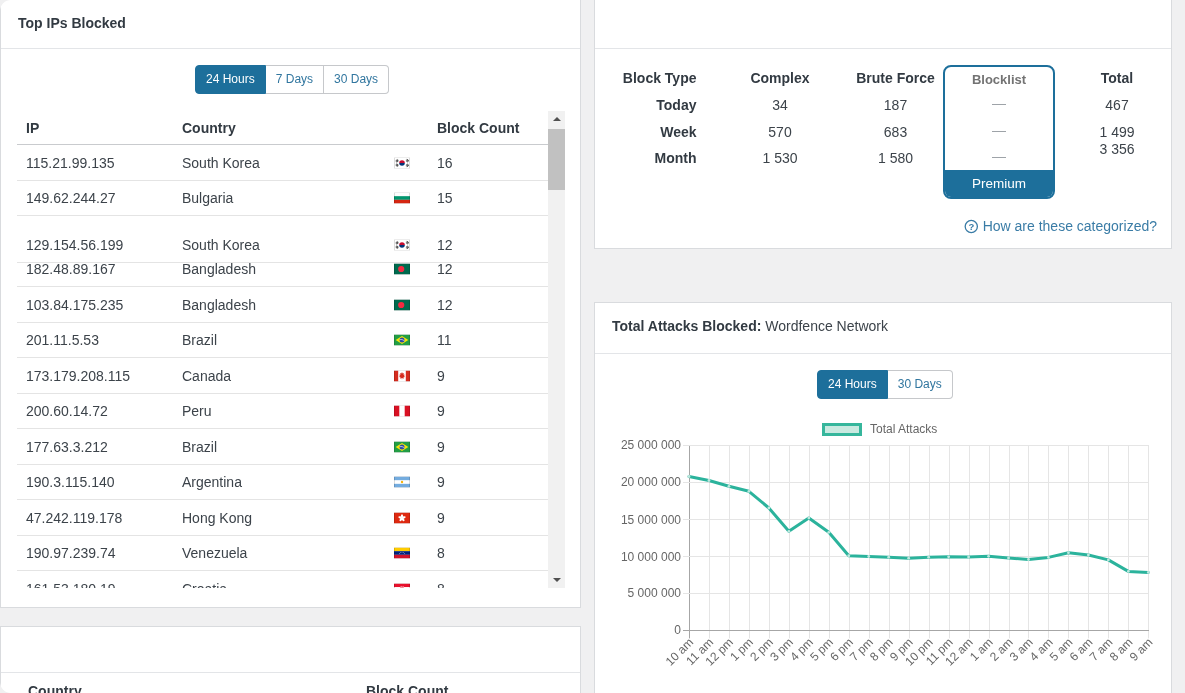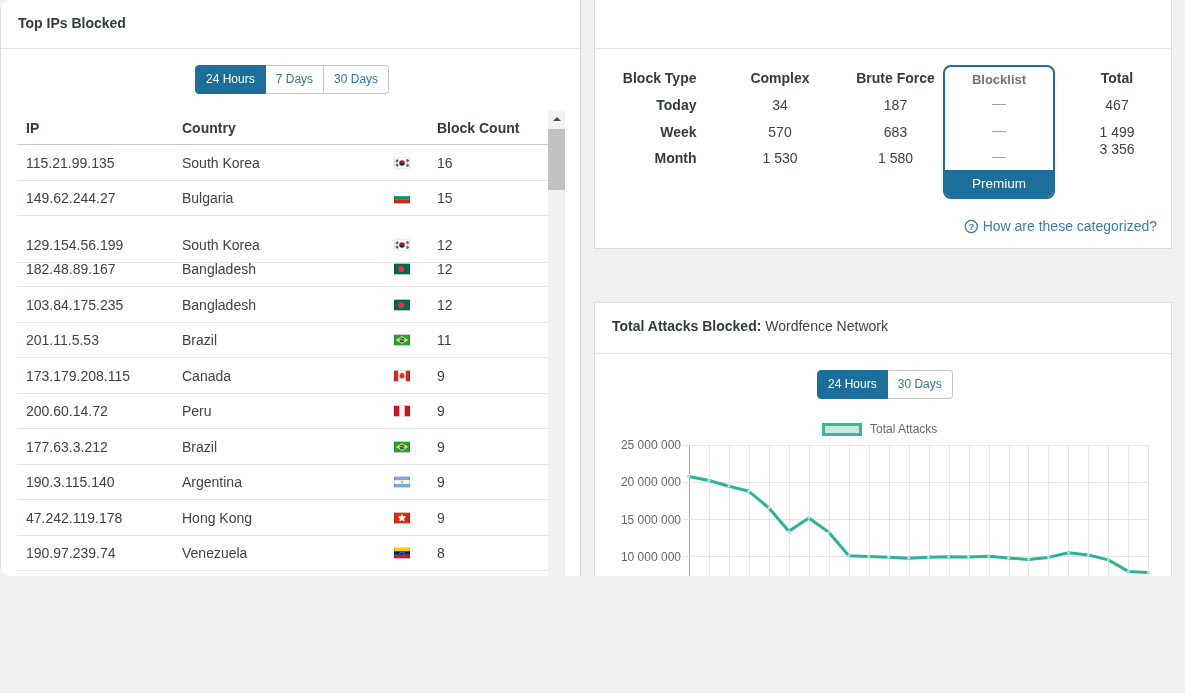--- a/index.html
+++ b/index.html
@@ -1,17 +1,17 @@
 <!DOCTYPE html>
 <html><head><meta charset="utf-8">
 <style>
 * { margin:0; padding:0; box-sizing:border-box; }
 html,body { width:1185px; height:693px; overflow:hidden; }
 body { font-family:"Liberation Sans",sans-serif; background:#f0f0f1; }
-#page { position:relative; width:1185px; height:576px; overflow:hidden;border-radius:11px; }
+#page { position:relative; width:1185px; height:693px; overflow:hidden;border-radius:11px; }
 .card { position:absolute; background:#fff; border:1px solid #d9dbde; }
 .chead { position:absolute; left:17px; font-size:14px; font-weight:bold; color:#323a42; }
 .cdiv { position:absolute; left:0; right:0; height:1px; background:#e3e5e8; }
 .tabs { position:absolute; display:flex; }
 .tab { height:29px; line-height:27px; font-size:12px; padding:0 10px; color:#31769f;
         background:#fff; border:1px solid #c6c8cb; border-left:none; text-align:center; }
 .tab.first { border-left:1px solid #c6c8cb; border-radius:4px 0 0 4px; }
 .tab.last { border-radius:0 4px 4px 0; }
 .tab.active { background:#1d6f9b; border-color:#1d6f9b; color:#fff; }
 .trow { position:absolute; left:16px; width:531px; height:35.5px; font-size:14px; color:#3c434a; }

